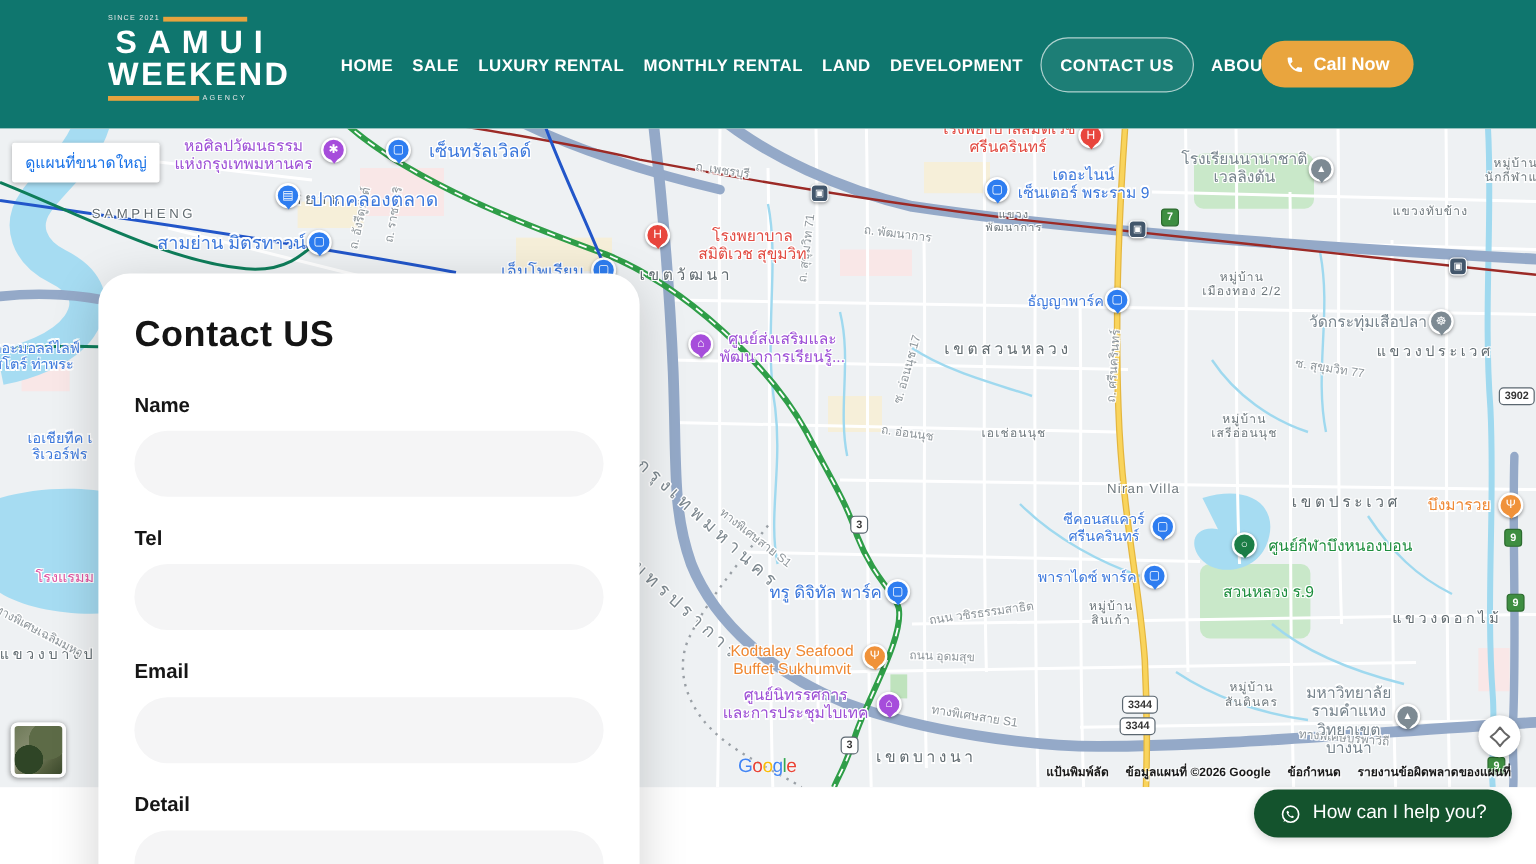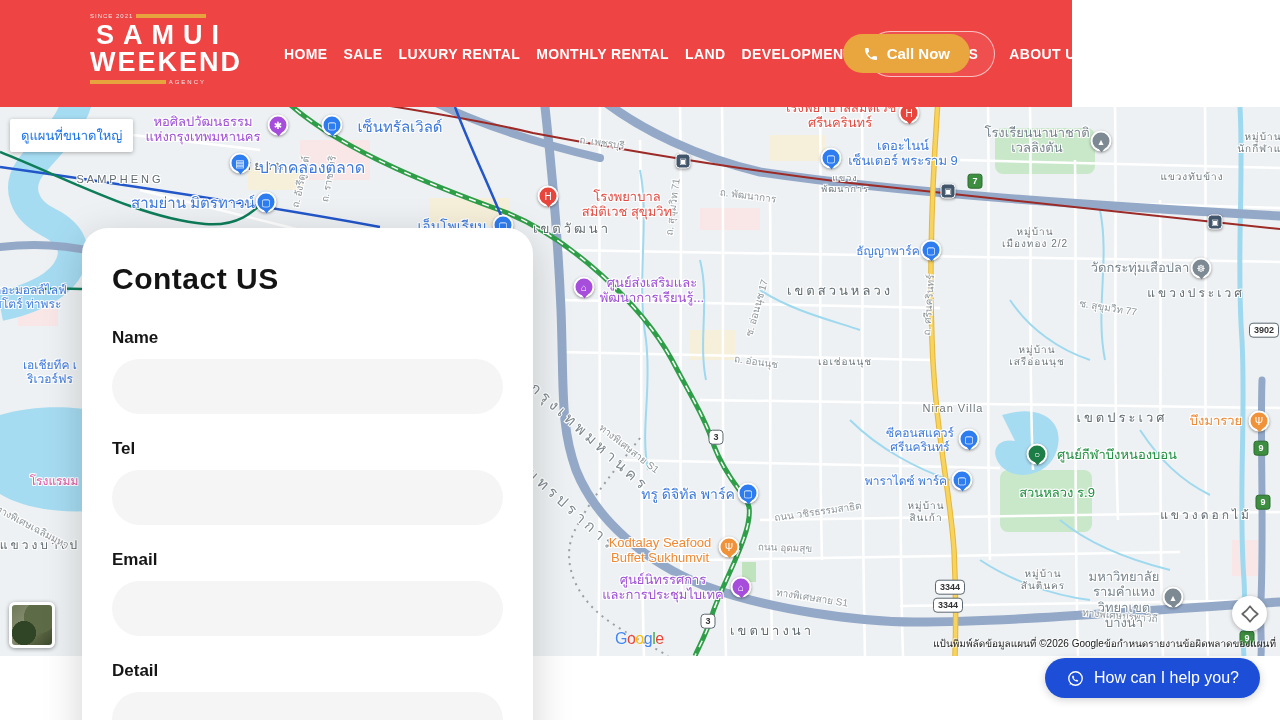--- a/index.html
+++ b/index.html
@@ -1,21 +1,21 @@
 <!DOCTYPE html>
 <html><head>
 <meta charset="utf-8">
 <style>
   * { margin:0; padding:0; box-sizing:border-box; }
   html,body { width:1280px; height:720px; overflow:hidden; }
   body { font-family:"Liberation Sans", sans-serif; background:#fff; position:relative; }
   .page { position:relative; width:1280px; height:720px; overflow:hidden; }
 
   
-  .header { position:absolute; left:0; top:0; width:1072px; height:107px; background:#ef4444; z-index:30; }
+  .header { position:absolute; left:0; top:0; width:1280px; height:107px; background:#0f766e; z-index:30; }
   .logo { position:absolute; left:90px; top:13px; width:116px; color:#fff; }
   .logo-row-top { display:flex; align-items:center; gap:3px; }
   .logo-since { font-size:6px; letter-spacing:1px; color:#e9e9e9; white-space:nowrap; }
   .logo-bar { height:4px; background:#e6a33e; flex:1; }
   .logo-samui { font-size:27px; font-weight:700; letter-spacing:9px; text-align:center; line-height:27px; margin-top:3px; padding-left:6px; }
   .logo-weekend { font-size:27px; font-weight:700; letter-spacing:2px; text-align:center; line-height:27px; }
   .logo-row-bot { display:flex; align-items:center; gap:3px; margin-top:3px; }
   .logo-agency { font-size:6px; letter-spacing:2px; color:#e9e9e9; }
   .nav { position:absolute; left:282px; top:0; height:107px; display:flex; align-items:center; gap:12px; }
   .nav-item { color:#fff; font-size:14px; font-weight:700; letter-spacing:.4px; text-decoration:none; padding:14px 2px; white-space:nowrap; cursor:pointer; }
@@ -44,34 +44,34 @@
   .marker::after { content:''; position:absolute; bottom:-7px; left:50%; margin-left:-4px; border:4px solid transparent; border-top:5px solid var(--mc); }
   .marker.sq { width:15px; height:15px; border-radius:4px; border-width:1.5px; font-size:8px; }
   .marker.sq::after { display:none; }
 
   .view-larger { position:absolute; left:10px; top:12px; background:#fff; border-radius:2px; box-shadow:0 1px 4px rgba(0,0,0,.3); padding:6px 11px; font-size:13px; color:#1a73e8; text-decoration:none; z-index:10; cursor:pointer; }
   .sat-thumb { position:absolute; left:9px; bottom:8px; width:46px; height:46px; border:3px solid #fff; border-radius:6px; box-shadow:0 1px 4px rgba(0,0,0,.4); z-index:10; cursor:pointer;
       background:radial-gradient(circle at 30% 70%, #2f4526 0 30%, transparent 31%),
                  radial-gradient(circle at 70% 30%, #5d6b47 0 40%, transparent 41%),
                  linear-gradient(135deg,#6e7a58,#8a8f74 45%,#55603f 75%,#3c4a2d); }
   .google-logo { position:absolute; left:615px; bottom:8px; font-size:16px; font-weight:500; letter-spacing:-.5px; z-index:10; cursor:pointer; text-shadow:0 0 2px #fff; }
-  .attribution { position:absolute; right:4px; bottom:5px; font-size:10px; color:#1a1a1a; z-index:10; display:flex; 
-      text-shadow:-1px -1px 0 rgba(255,255,255,.8),1px 1px 0 rgba(255,255,255,.8); }
+  .attribution { position:absolute; right:21px; bottom:5px; font-size:10px; color:#1a1a1a; z-index:10; display:flex; gap:14px;
+      text-shadow:-1px -1px 0 rgba(255,255,255,.8),1px 1px 0 rgba(255,255,255,.8);font-weight:bold; }
   .attribution span { cursor:pointer; }
   .fullscreen-btn { position:absolute; right:13px; bottom:25px; width:35px; height:35px; border-radius:50%; background:#fff; border:none; box-shadow:0 1px 4px rgba(0,0,0,.3); display:flex; align-items:center; justify-content:center; cursor:pointer; z-index:10; }
 
   
   .contact-card { position:absolute; left:82px; top:228px; width:451px; height:620px; background:#fff; border-radius:26px;
       box-shadow:0 10px 40px rgba(0,0,0,.18); z-index:20; padding:34px 30px; }
   .contact-title { font-size:30px; font-weight:700; color:#141414; letter-spacing:.5px; margin-bottom:34px; }
   .field-label { font-size:17px; font-weight:700; color:#161616; line-height:16px; margin-bottom:13px; }
   .field-input { display:block; width:391px; height:55px; background:#f5f5f6; border:none; border-radius:28px; margin-bottom:27px; padding:0 20px; font-size:15px; font-family:inherit; color:#333; outline:none; }
 
   
-  .chat-btn { position:absolute; right:20px; bottom:22px; height:40px; background:#1d4ed8; border:none; border-radius:20px; color:#fff;
+  .chat-btn { position:absolute; right:20px; bottom:22px; height:40px; background:#14532d; border:none; border-radius:20px; color:#fff;
       font-family:inherit; font-size:16px; display:flex; align-items:center; gap:9px; padding:0 21px; cursor:pointer; z-index:40;
       box-shadow:0 2px 8px rgba(0,0,0,.18); }
 </style>
 </head>
 <body>
 
 <div class="page">
 
   <div class="map">
     <svg class="base" width="1280" height="549" viewBox="0 107 1280 549">

